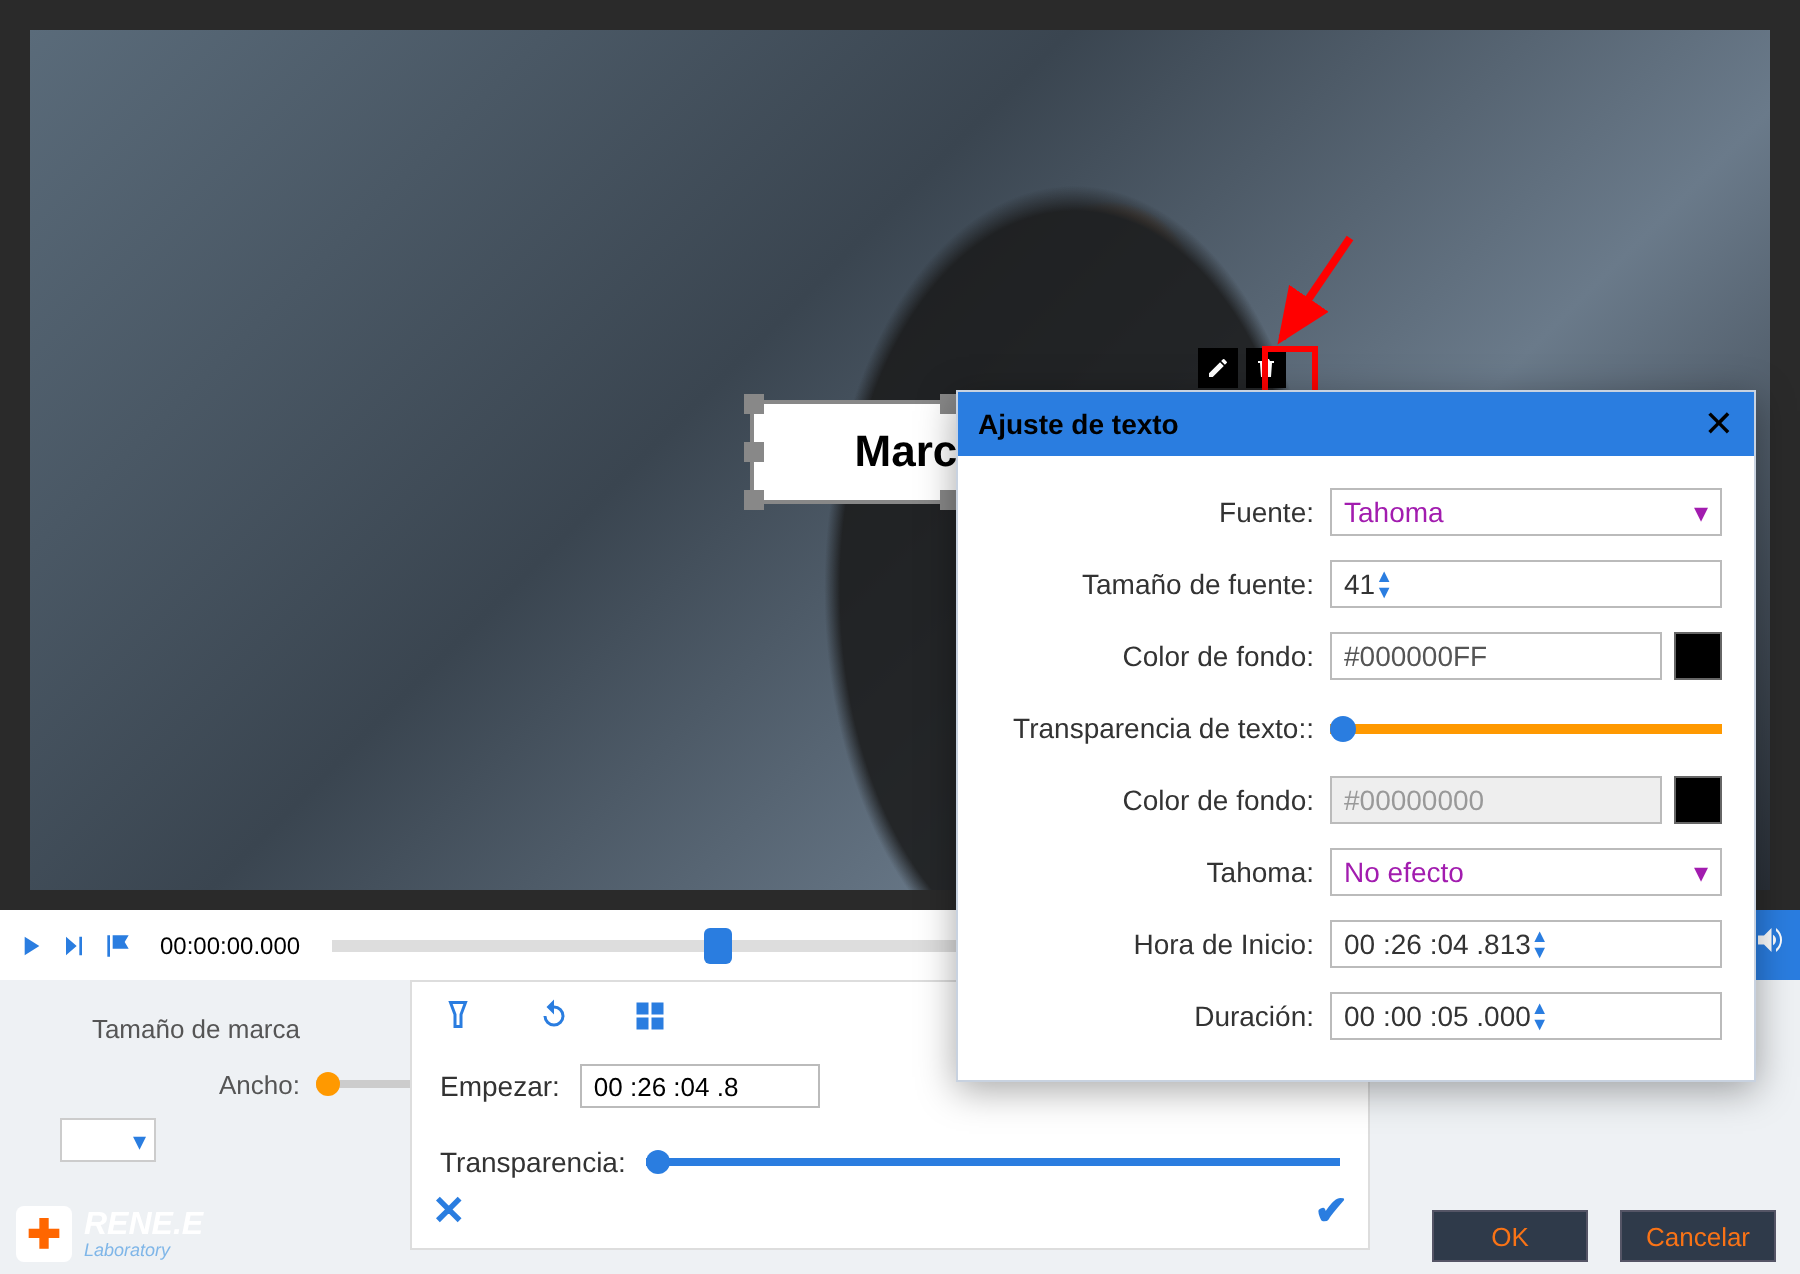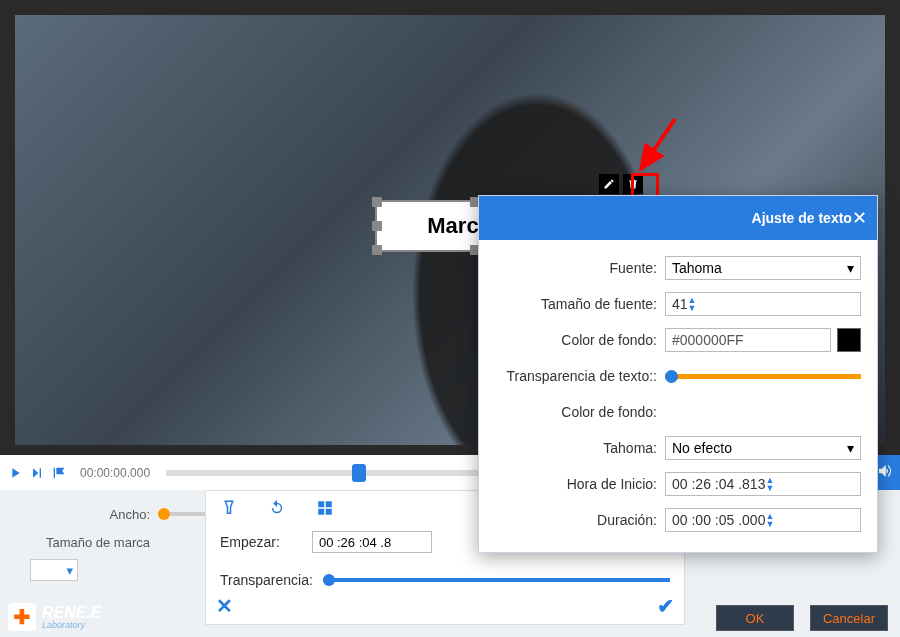--- a/index.html
+++ b/index.html
@@ -12,21 +12,21 @@
     opacity:.85; }
   .text-frame { position:absolute; left:360px; top:185px; width:200px; height:52px; background:#fff; border:2px solid #888; display:flex; align-items:center; justify-content:center; font-weight:bold; font-size:22px; color:#000; }
   .handle { position:absolute; width:10px; height:10px; background:#888; }
   .h-tl{top:-5px;left:-5px}.h-tr{top:-5px;right:-5px}.h-bl{bottom:-5px;left:-5px}.h-br{bottom:-5px;right:-5px}
   .h-tm{top:-5px;left:50%;margin-left:-5px}.h-bm{bottom:-5px;left:50%;margin-left:-5px}
   .h-ml{left:-5px;top:50%;margin-top:-5px}.h-mr{right:-5px;top:50%;margin-top:-5px}
   .tf-toolbar{position:absolute;top:-28px;right:-70px;display:flex;gap:4px;}
   .tf-btn{width:20px;height:20px;background:#000;display:flex;align-items:center;justify-content:center;color:#fff;font-size:12px;cursor:pointer}
   .red-box{position:absolute;border:3px solid red;width:28px;height:28px;}
   .red-arrow{position:absolute;}
-  .playbar { position:absolute; left:0; top:455px; width:748px; height:35px; background:#fff; display:flex; align-items:center; padding:0 4px; font-size:12px; color:#737373;}
+  .playbar { position:absolute; left:0; top:455px; width:748px; height:35px; background:#fff; display:flex; align-items:center; padding:0 4px; font-size:12px; color:#000000;}
   .play-btn{width:22px;height:22px;display:flex;align-items:center;justify-content:center;cursor:pointer;color:#2a7de0;}
   .time-label{margin:0 10px;white-space:nowrap}
   .seek{flex:1;height:6px;background:#ddd;margin:0 6px;position:relative}
   .seek-ind{position:absolute;left:40%;top:-6px;width:14px;height:18px;background:#2a7de0;border-radius:3px}
   .lower{position:absolute;left:0;top:490px;width:900px;height:147px;background:#eef1f4;}
   .left-ctrls{position:absolute;left:30px;top:10px;width:180px;font-size:13px;color:#555;}
   .left-ctrls .row{display:flex;align-items:center;height:28px;gap:8px}
   .left-ctrls .lbl{width:120px;text-align:right}
   .slim{flex:1;height:4px;background:#ccc;position:relative}
   .slim .k{position:absolute;left:0;top:-4px;width:12px;height:12px;border-radius:50%;background:#f90}
@@ -42,27 +42,27 @@
   .center-panel .chk{position:absolute;bottom:6px;right:10px;color:#2a7de0;font-size:20px;font-weight:bold;cursor:pointer}
   .logo{position:absolute;left:8px;bottom:6px;display:flex;align-items:center;gap:6px;color:#fff}
   .logo .plus{width:28px;height:28px;background:#fff;border-radius:4px;display:flex;align-items:center;justify-content:center;color:#f60;font-weight:bold;font-size:20px}
   .logo .txt{line-height:1}
   .logo .txt .main{font-weight:bold;font-style:italic;font-size:16px}
   .logo .txt .sub{font-size:9px;color:#7fb6e8;font-style:italic}
   .okcancel{position:absolute;right:12px;bottom:6px;display:flex;gap:16px}
   .btn{min-width:78px;height:26px;background:#2f3a4a;color:#f97316;border:1px solid #556;font-size:13px;display:flex;align-items:center;justify-content:center;cursor:pointer}
   
   .popup{position:absolute;left:478px;top:195px;width:400px;background:#fff;border:1px solid #c8d2e0;box-shadow:0 4px 18px rgba(0,0,0,.35);z-index:50}
-  .pp-title{height:44px;background:#2a7de0;color:#ffffff;display:flex;align-items:center;justify-content:flex-end;padding:0 10px;font-size:14px;font-weight:bold}
+  .pp-title{height:32px;background:#2a7de0;color:#000000;display:flex;align-items:center;justify-content:space-between;padding:0 10px;font-size:14px;font-weight:bold}
   .pp-title .x{cursor:pointer;font-weight:normal;font-size:18px}
   .pp-body{padding:10px 16px 14px}
   .pp-row{display:flex;align-items:center;height:36px;font-size:14px;color:#333}
   .pp-row .pl{width:170px;text-align:right;padding-right:8px;white-space:nowrap}
   .pp-row .pc{flex:1;display:flex;align-items:center;gap:6px}
-  .sel{flex:1;height:24px;border:1px solid #bbb;background:#fff;display:flex;align-items:center;justify-content:space-between;padding:0 6px;color:#000000;cursor:pointer}
+  .sel{flex:1;height:24px;border:1px solid #bbb;background:#fff;display:flex;align-items:center;justify-content:space-between;padding:0 6px;color:#a21caf;cursor:pointer}
   .numbox{flex:1;height:24px;border:1px solid #bbb;display:flex;align-items:center;justify-content:flex-start;padding:0 6px;background:#fff}
   .spin{display:flex;flex-direction:column;color:#2a7de0;font-size:9px;line-height:8px;cursor:pointer}
   .hexbox{flex:1;height:24px;border:1px solid #bbb;padding:0 6px;display:flex;align-items:center;background:#fff;color:#555}
   .hexbox.dis{background:#eee;color:#999}
   .sw{width:24px;height:24px;background:#000;border:1px solid #666;cursor:pointer}
   .slider{flex:1;height:5px;background:#f90;position:relative}
   .slider .knob{position:absolute;top:-4px;width:13px;height:13px;border-radius:50%;background:#aaa;cursor:pointer}
   .slider.leading::before{content:"";position:absolute;left:0;top:-4px;width:13px;height:13px;border-radius:50%;background:#2a7de0}
   .right-icons{position:absolute;right:0;top:455px;height:35px;width:60px;background:#2a7de0;display:flex;align-items:center;justify-content:space-around;color:#fff}
 </style>
@@ -139,28 +139,28 @@
   <span>
     <svg width="18" height="18" viewBox="0 0 24 24">
         <path fill="#fff" d="M4 9v6h4l5 5V4L8 9H4zm12 3a4 4 0 0 0-2-3.5v7A4 4 0 0 0 16 12zm0-8v2a8 8 0 0 1 0 12v2a10 10 0 0 0 0-16z"></path>
       </svg>
   </span>
 </div>
 
 <div class="lower">
   <div class="left-ctrls">
     <div class="row">
+        <span class="lbl">Tamaño de marca</span>
+      </div>
+    <div class="row">
       <span class="lbl">Ancho:</span>
       <div class="slim">
           <div class="k"></div>
         </div>
     </div>
-    <div class="row">
-        <span class="lbl">Tamaño de marca</span>
-      </div>
     <div class="row">
       <div class="dd">▾</div>
     </div>
   </div>
 
   <div class="center-panel">
     <div class="cp-icons">
       <span>
         <svg width="18" height="18" viewBox="0 0 24 24">
             <path fill="none" stroke="#2a7de0" stroke-width="2" d="M7 3h10l-3 8v8h-4v-8z"></path>
@@ -172,21 +172,21 @@
           </svg>
       </span>
       <span>
         <svg width="18" height="18" viewBox="0 0 24 24">
             <path fill="#2a7de0" d="M3 3h8v8H3zm10 0h8v8h-8zM3 13h8v8H3zm10 0h8v8h-8z"></path>
           </svg>
       </span>
     </div>
     <div class="cp-row">
       <span>Empezar:</span>
-      <input class="inp" style="width: 120px; margin-left: 22px;" value="00 :26 :04 .8">
+      <input class="inp" style="width: 120px;" value="00 :26 :04 .8">
     </div>
     <div class="cp-row" style="margin-top:8px">
       <span>Transparencia:</span>
       <div class="transp">
           <div class="dot"></div>
         </div>
     </div>
     <span class="xmark">✕</span>
     <span class="chk">✔</span>
   </div>
@@ -242,20 +242,26 @@
         </div>
     </div>
     <div class="pp-row">
       <div class="pl">Transparencia de texto::</div>
       <div class="pc">
           <div class="slider leading"></div>
         </div>
     </div>
     <div class="pp-row">
       <div class="pl">Color de fondo:</div>
+      <div class="pc">
+          <div class="hexbox dis">
+            <span>#00000000</span>
+          </div>
+          <div class="sw"></div>
+        </div>
     </div>
     <div class="pp-row">
       <div class="pl">Tahoma:</div>
       <div class="pc">
           <div class="sel">
             <span>No efecto</span>
             <span>▾</span>
           </div>
         </div>
     </div>

